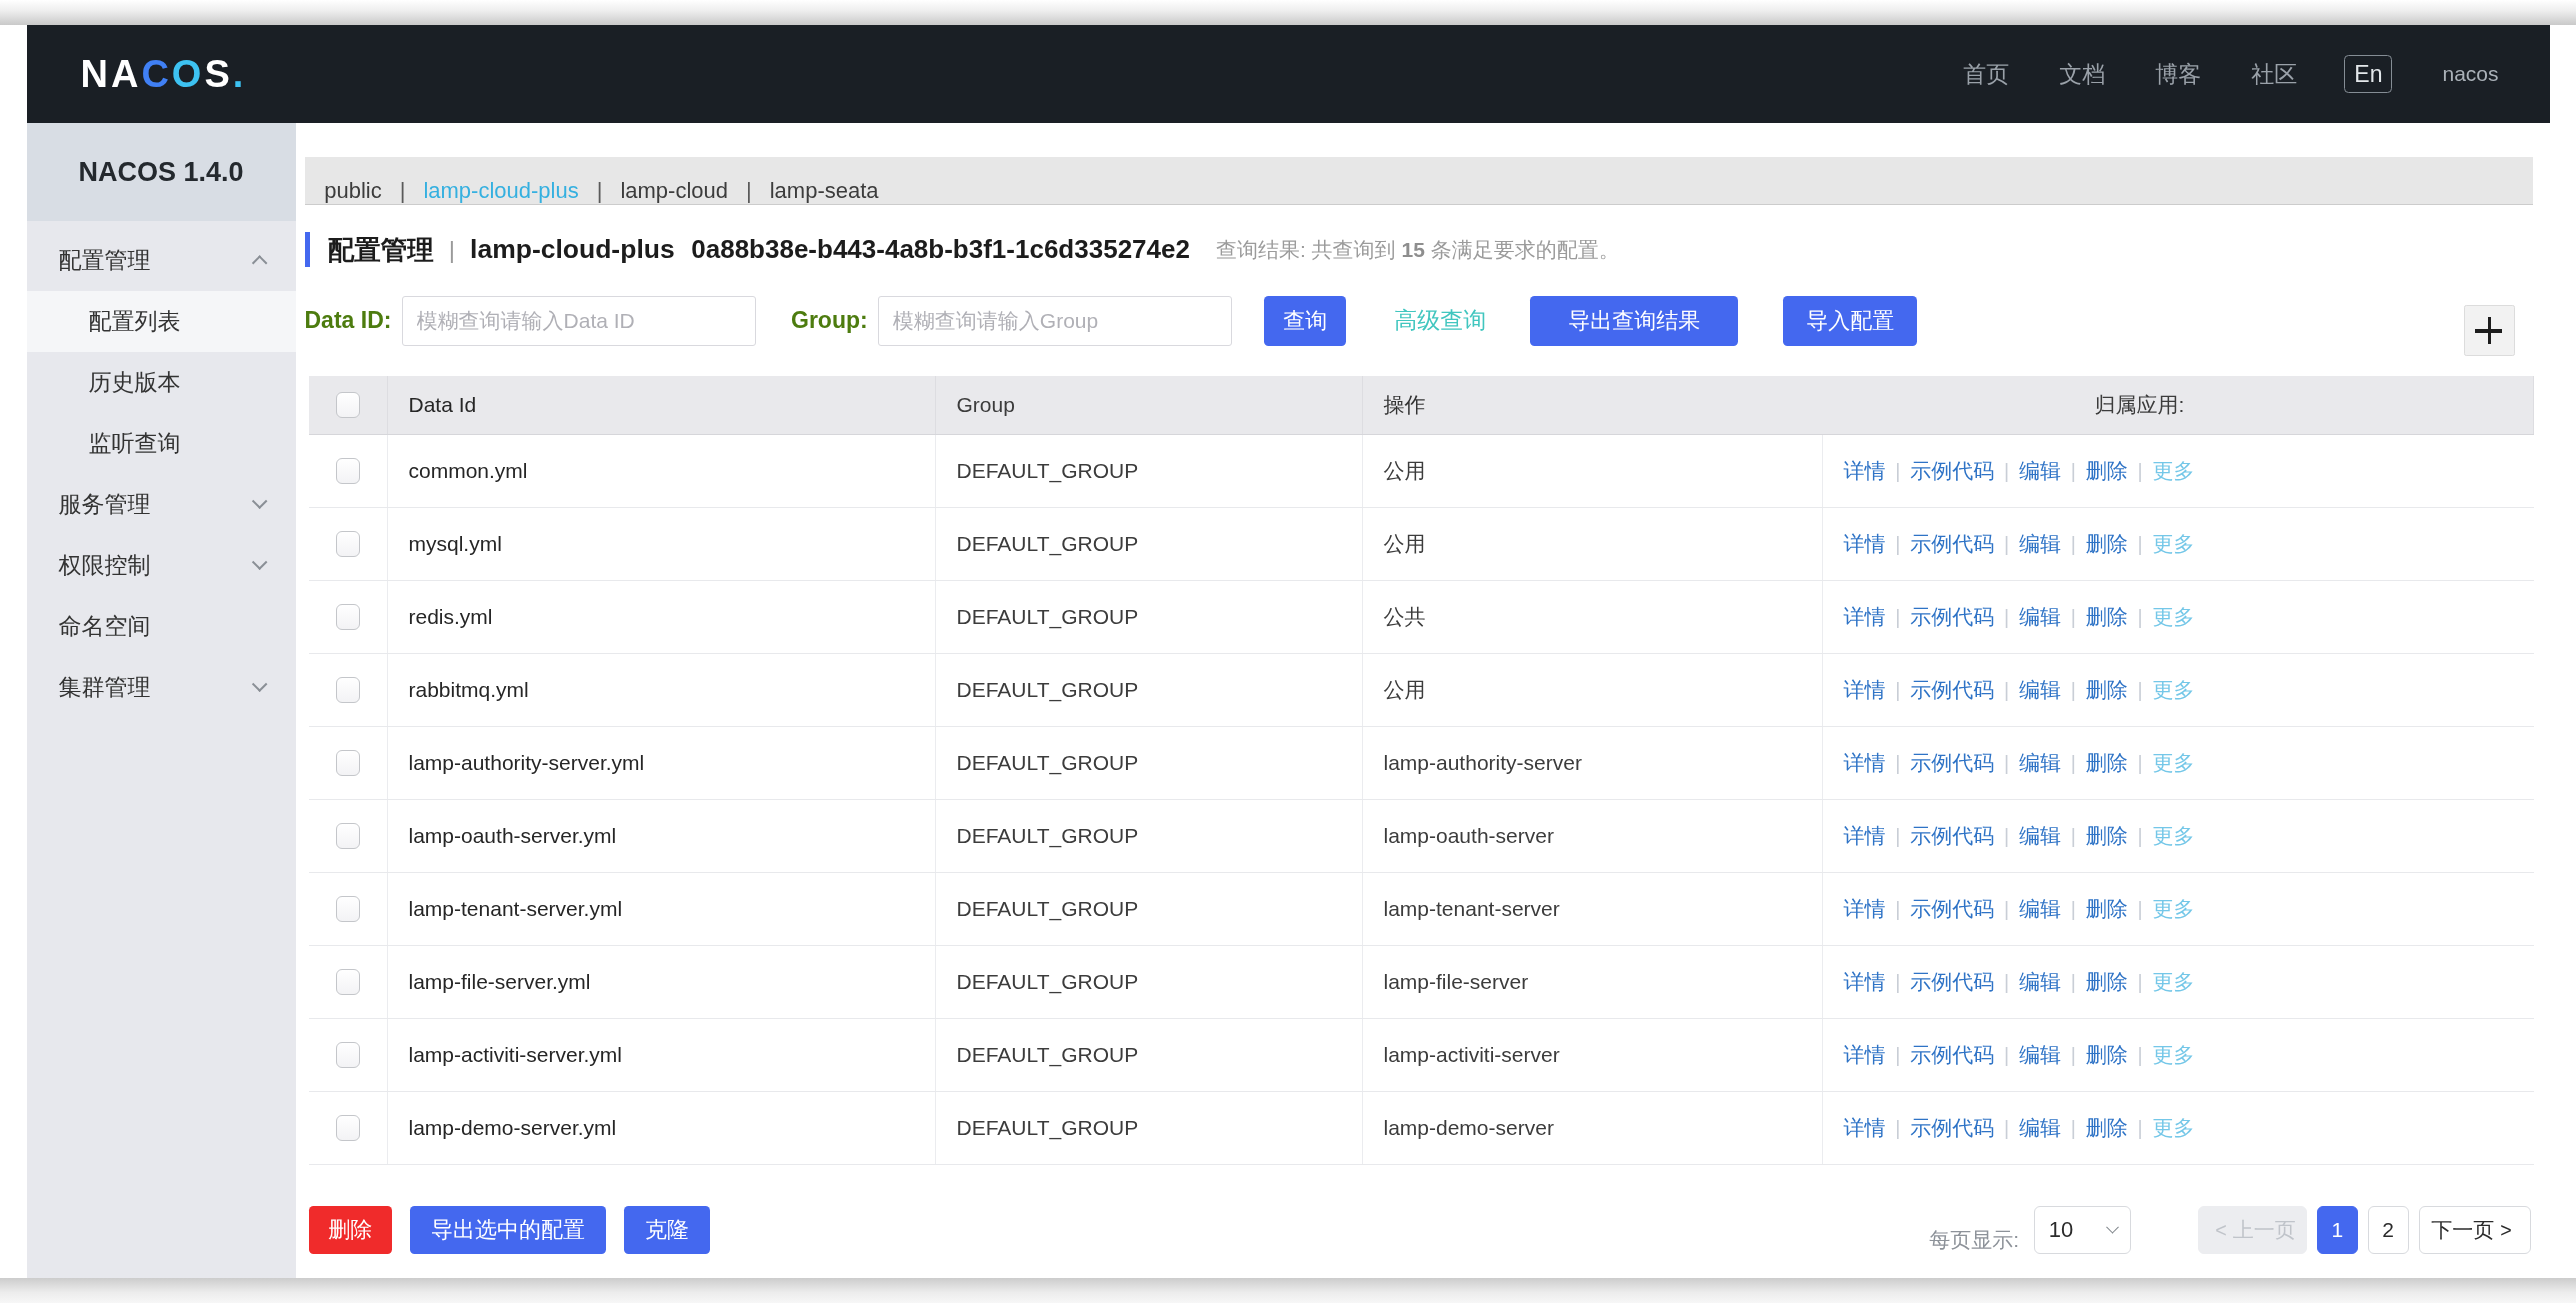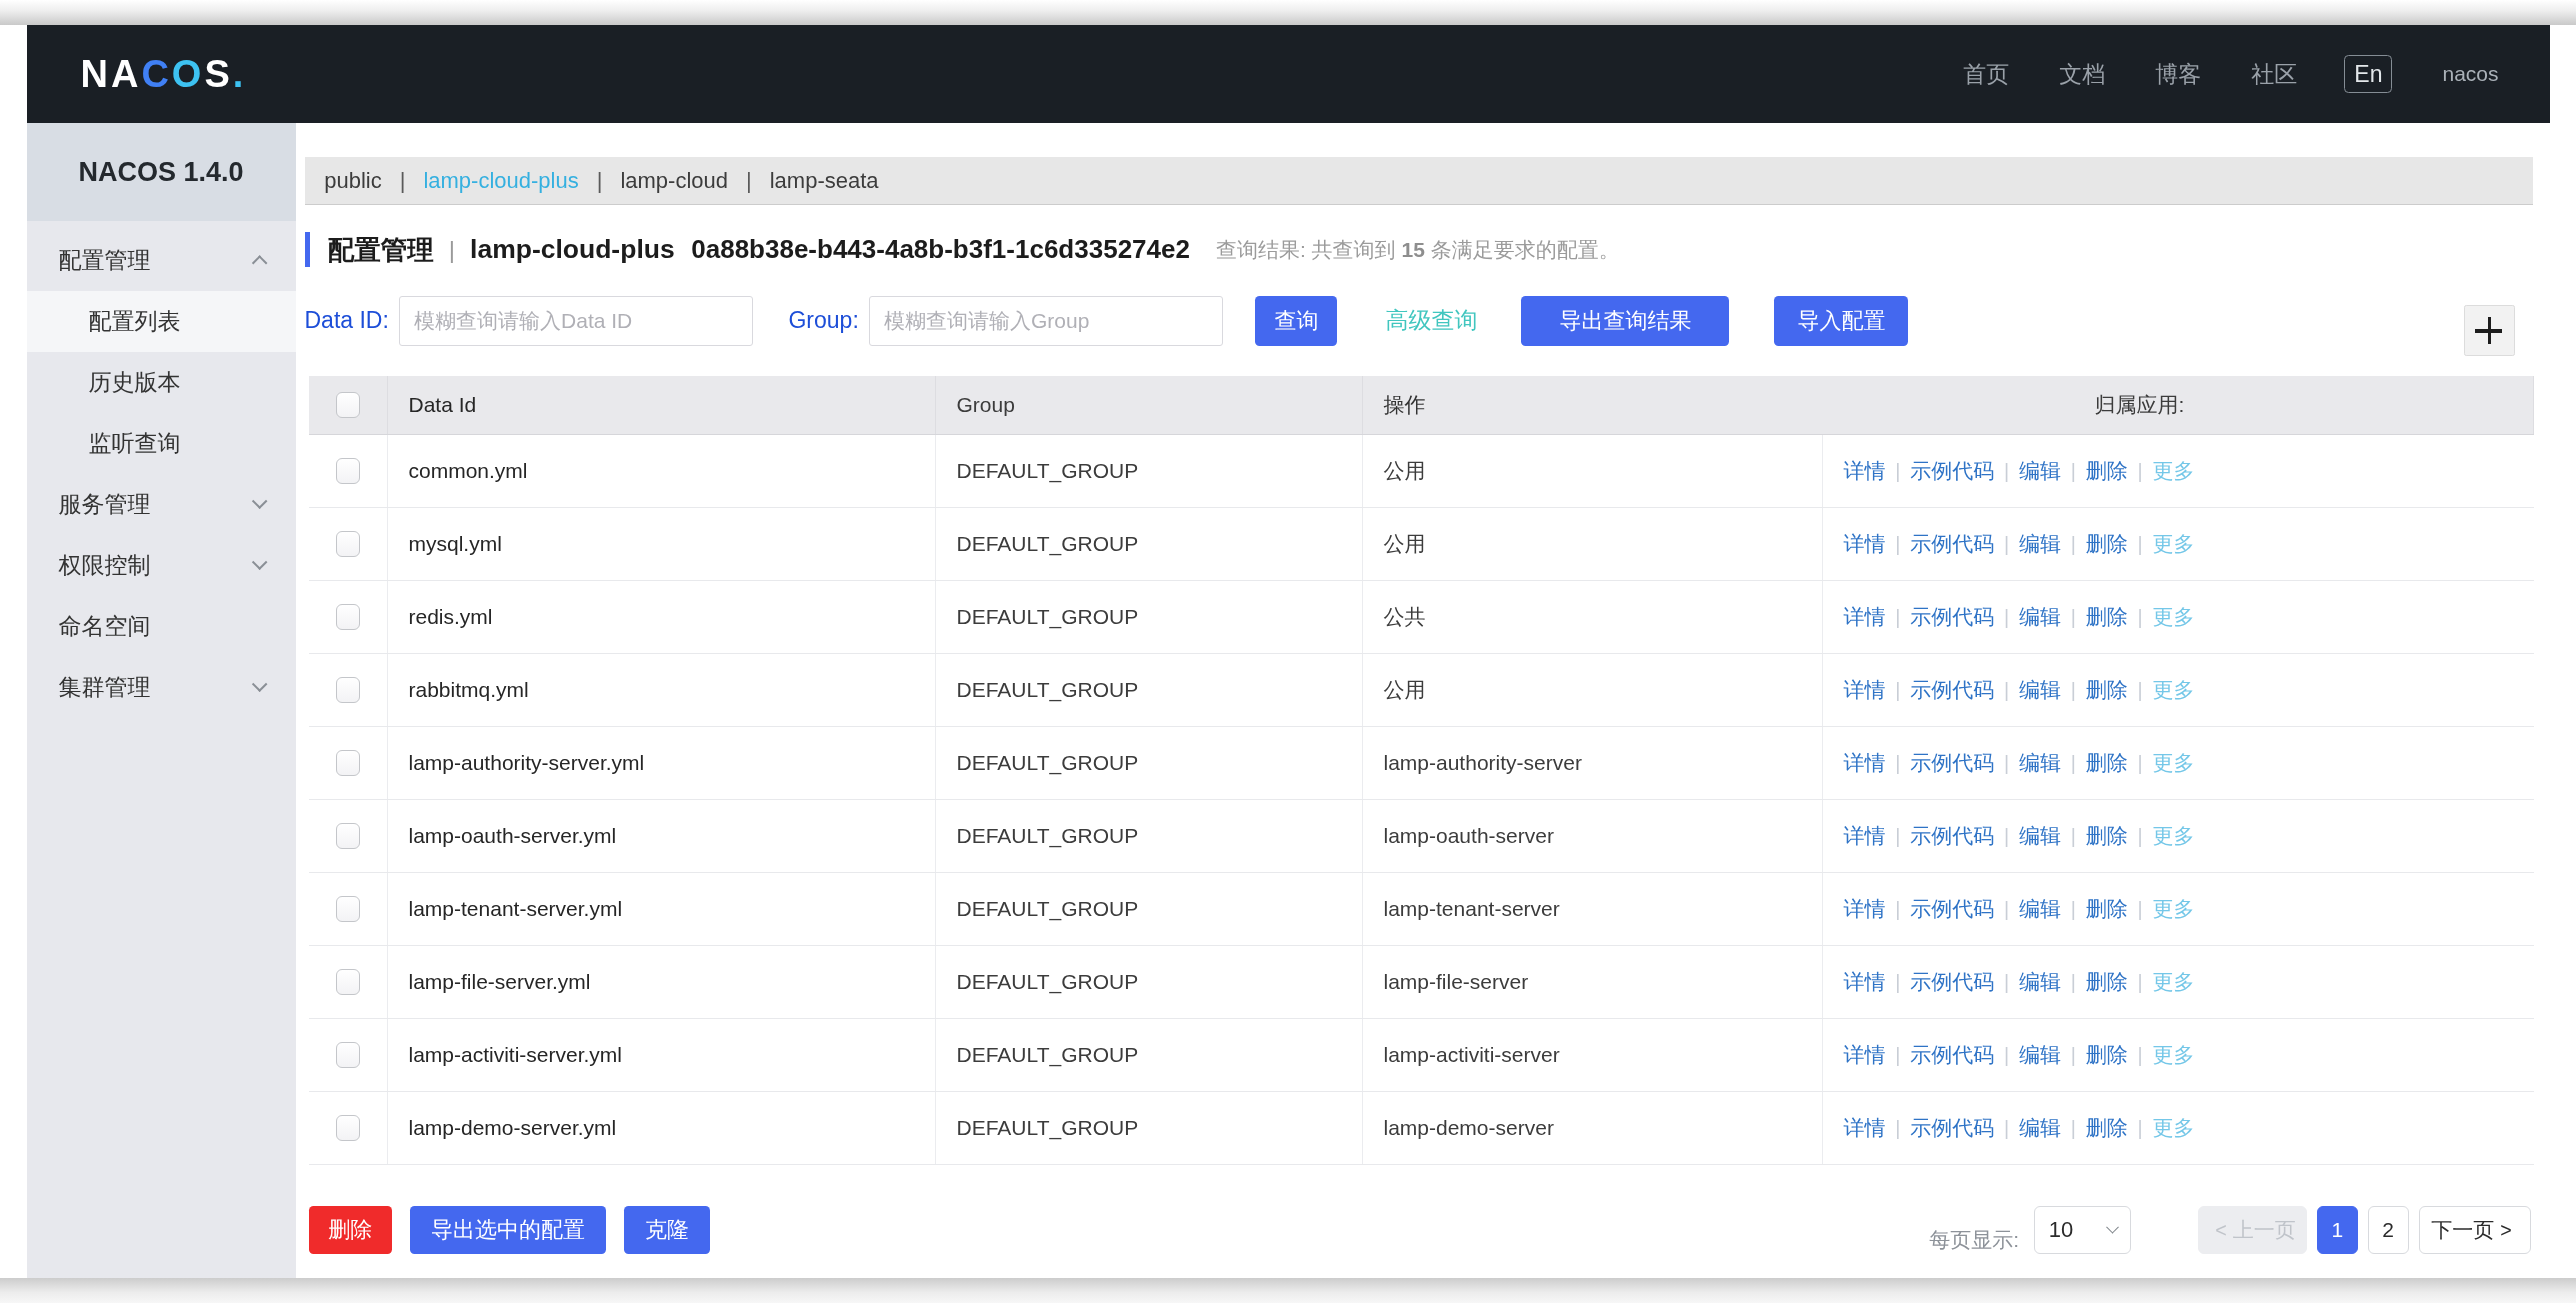--- a/index.html
+++ b/index.html
@@ -39,41 +39,41 @@
   .chev { width:11.3px; height:11.3px; border-right:2.3px solid #8a8f96;
     border-bottom:2.3px solid #8a8f96; margin-left:auto; flex:0 0 auto; }
   .chev.down { transform:rotate(45deg) translate(-2.3px,-2.3px); }
   .chev.up { transform:rotate(-135deg) translate(-1.5px,-1.5px); }
 
   .main { flex:1; position:relative; background:#fff; }
 
   
   .ns-bar { position:absolute; left:9px; right:16.6px; top:34px; height:48px;
     background:#e7e7e7; border-bottom:1.5px solid #cccccc; display:flex;
-    align-items:center; padding:0 19.7px; font-size:22px; color:#3c3c3c; }
+    align-items:flex-end; padding:0 19.7px; font-size:22px; color:#3c3c3c; }
   .ns-item { cursor:pointer; }
   .ns-item.active { color:var(--ns_active,#35b0e0); }
   .ns-sep { color:#5a5a5a; margin:0 18px; font-size:22px; }
 
   
   .title-row { position:absolute; left:9px; top:104px; height:45px;
     display:flex; align-items:center; }
   .title-accent { width:5.3px; height:35px; background:var(--primary_blue,#4468ef);
     margin-right:18px; }
   .page-title { font-size:26.5px; font-weight:bold; color:#1c1c1c; }
   .title-sep { font-size:24px; color:#9a9a9a; margin:0 15px; font-weight:normal; }
   .ns-name { font-size:26.5px; font-weight:bold; color:#1c1c1c; }
   .ns-id { font-size:26px; font-weight:600; color:#1c1c1c; margin-left:16.6px; }
   .result-text { font-size:21px; color:#9b9b9b; margin-left:26px; }
   .result-text b { color:#8e8e8e; }
 
   
   .search-row { position:absolute; left:9px; top:172px; height:51px;
     display:flex; align-items:center; }
-  .field-label { font-size:23px; font-weight:normal; color:#1d4ed8; }
+  .field-label { font-size:23px; font-weight:bold; color:#4d7c0f; }
   .text-input { width:354px; height:50px; border:1.5px solid #d9d9de; border-radius:3px;
     background:#fff; font-size:21px; color:#333; padding:0 13.6px; margin-left:10.6px;
     outline:none; font-family:inherit; }
   .text-input::placeholder { color:#b0b0b6; }
   .g-label { margin-left:35px; }
   .btn { border:none; border-radius:4.5px; cursor:pointer; font-family:inherit;
     display:inline-flex; align-items:center; justify-content:center; }
   .btn-primary { background:var(--primary_blue,#4468ef); color:#fff; font-size:22px;
     height:50px; }
   .btn-search { width:82px; margin-left:32px; }

